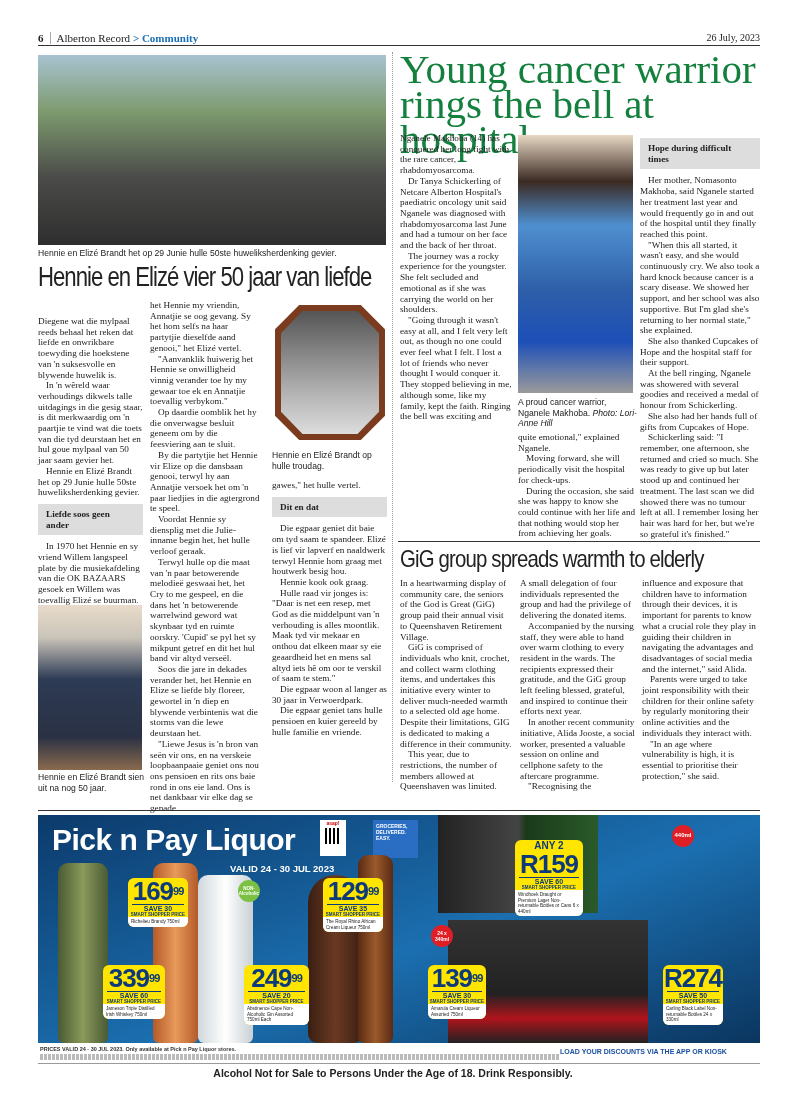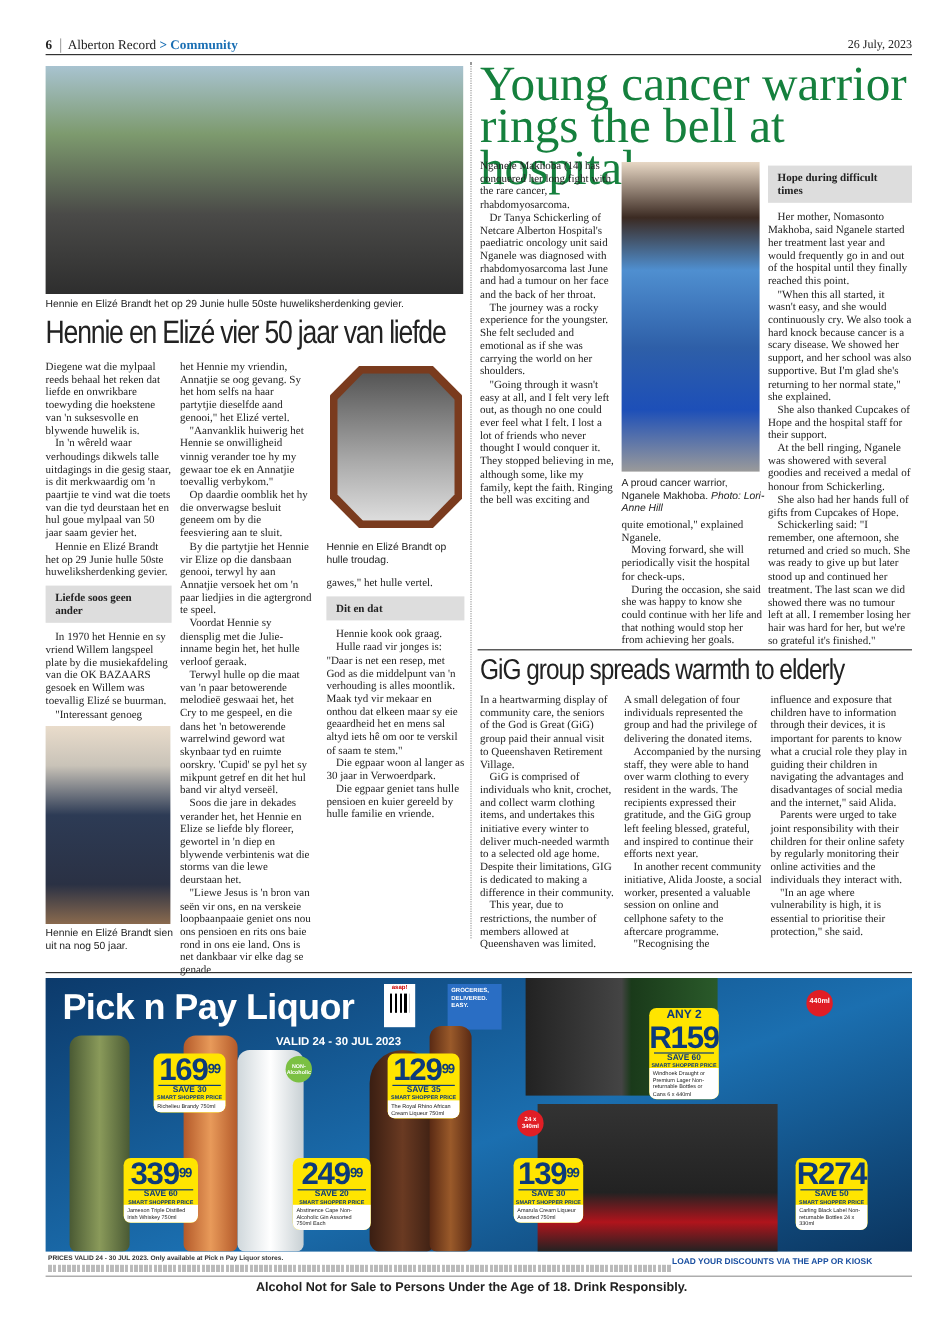--- a/index.html
+++ b/index.html
@@ -47,21 +47,21 @@
   <span class="sec">Community</span>
   <span class="date">26 July, 2023</span>
 </div>
 
 <div class="abs vrule"></div>
 
 <div class="abs photo" style="left:38px;top:55px;width:348px;height:190px;background:linear-gradient(180deg,#a8c3d0 0%,#7d9a6e 30%,#4a4a48 65%,#2e2e2e 100%)"></div>
 <div class="abs cap" style="left:38px;top:248px;width:350px">Hennie en Elizé Brandt het op 29 Junie hulle 50ste huweliksherdenking gevier.</div>
 <div class="abs h1" style="left:38px;top:262px">Hennie en Elizé vier 50 jaar van liefde</div>
 
-<div class="abs body" style="left:38px;top:300px;width:105px">
+<div class="abs body" style="left:38px;top:316px;width:105px">
   <p class="first">Diegene wat die mylpaal reeds behaal het reken dat liefde en onwrikbare toewyding die hoekstene van 'n suksesvolle en blywende huwelik is.</p>
   <p>In 'n wêreld waar verhoudings dikwels talle uitdagings in die gesig staar, is dit merkwaardig om 'n paartjie te vind wat die toets van die tyd deurstaan het en hul goue mylpaal van 50 jaar saam gevier het.</p>
   <p>Hennie en Elizé Brandt het op 29 Junie hulle 50ste huweliksherdenking gevier.</p>
   <div class="subhead">Liefde soos geen ander</div>
   <p>In 1970 het Hennie en sy vriend Willem langspeel plate by die musiekafdeling van die OK BAZAARS gesoek en Willem was toevallig Elizé se buurman.</p>
   <p>"Interessant genoeg</p>
 </div>
 <div class="abs" style="left:38px;top:605px;width:104px;height:165px;background:linear-gradient(180deg,#e9dccb 0%,#c9c3b8 20%,#2d3b55 45%,#2a3144 80%,#8a6a4e 100%)"></div>
 <div class="abs cap" style="left:38px;top:772px;width:112px">Hennie en Elizé Brandt sien uit na nog 50 jaar.</div>
 
@@ -76,20 +76,21 @@
   <p>"Liewe Jesus is 'n bron van seën vir ons, en na verskeie loopbaanpaaie geniet ons nou ons pensioen en rits ons baie rond in ons eie land. Ons is net dankbaar vir elke dag se genade</p>
 </div>
 
 <div class="abs frame" style="left:275px;top:305px;width:110px;height:135px">
     <div></div>
   </div>
 <div class="abs cap" style="left:272px;top:450px;width:118px">Hennie en Elizé Brandt op hulle troudag.</div>
 <div class="abs body" style="left:272px;top:480px;width:115px">
   <p class="first">gawes," het hulle vertel.</p>
   <div class="subhead">Dit en dat</div>
+  <p>Die egpaar geniet dit baie om tyd saam te spandeer. Elizé is lief vir lapverf en naaldwerk terwyl Hennie hom graag met houtwerk besig hou.</p>
   <p>Hennie kook ook graag.</p>
   <p>Hulle raad vir jonges is: "Daar is net een resep, met God as die middelpunt van 'n verhouding is alles moontlik. Maak tyd vir mekaar en onthou dat elkeen maar sy eie geaardheid het en mens sal altyd iets hê om oor te verskil of saam te stem."</p>
   <p>Die egpaar woon al langer as 30 jaar in Verwoerdpark.</p>
   <p>Die egpaar geniet tans hulle pensioen en kuier gereeld by hulle familie en vriende.</p>
 </div>
 
 <div class="abs h2" style="left:400px;top:52px;width:370px">Young cancer warrior rings the bell at hospital</div>
 <div class="abs body" style="left:400px;top:133px;width:112px">
   <p class="first">Nganele Makhoba (14) has conquered her long fight with the rare cancer, rhabdomyosarcoma.</p>
   <p>Dr Tanya Schickerling of Netcare Alberton Hospital's paediatric oncology unit said Nganele was diagnosed with rhabdomyosarcoma last June and had a tumour on her face and the back of her throat.</p>
@@ -159,21 +160,21 @@
     <div class="save">SAVE 30</div>
     <div class="ssp">SMART SHOPPER PRICE</div>
     <div class="desc">Richelieu Brandy 750ml</div>
   </div>
   <div class="abs price" style="left:285px;top:63px;width:60px">
     <div class="big"><span>129</span><sup>99</sup></div>
     <div class="save">SAVE 35</div>
     <div class="ssp">SMART SHOPPER PRICE</div>
     <div class="desc">The Royal Rhino African Cream Liqueur 750ml</div>
   </div>
-  <div class="abs price" style="left:503px;top:25px;width:58px">
+  <div class="abs price" style="left:477px;top:25px;width:68px">
     <div style="font-weight:bold;font-size:10px">ANY 2</div>
     <div class="big"><span>R159</span></div>
     <div class="save">SAVE 60</div>
     <div class="ssp">SMART SHOPPER PRICE</div>
     <div class="desc">Windhoek Draught or Premium Lager Non-returnable Bottles or Cans 6 x 440ml</div>
   </div>
   <div class="abs price" style="left:65px;top:150px;width:62px">
     <div class="big"><span>339</span><sup>99</sup></div>
     <div class="save">SAVE 60</div>
     <div class="ssp">SMART SHOPPER PRICE</div>

